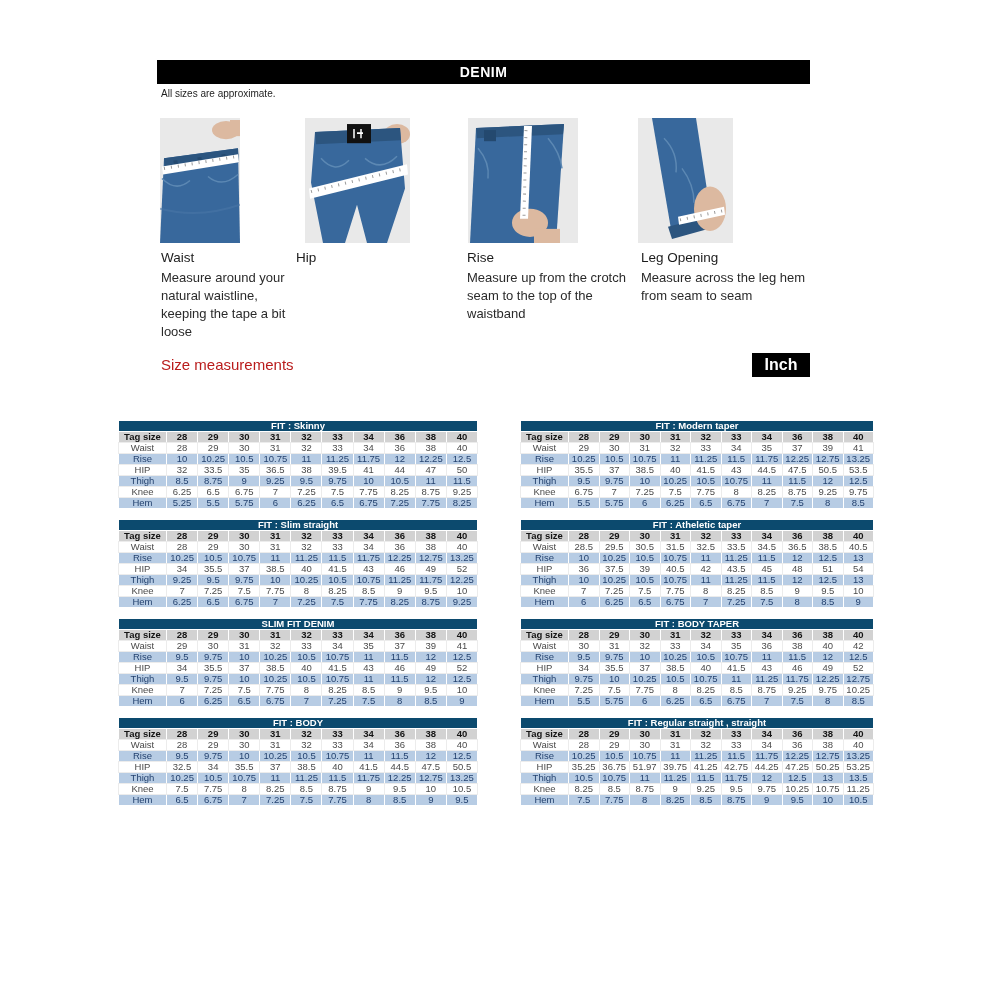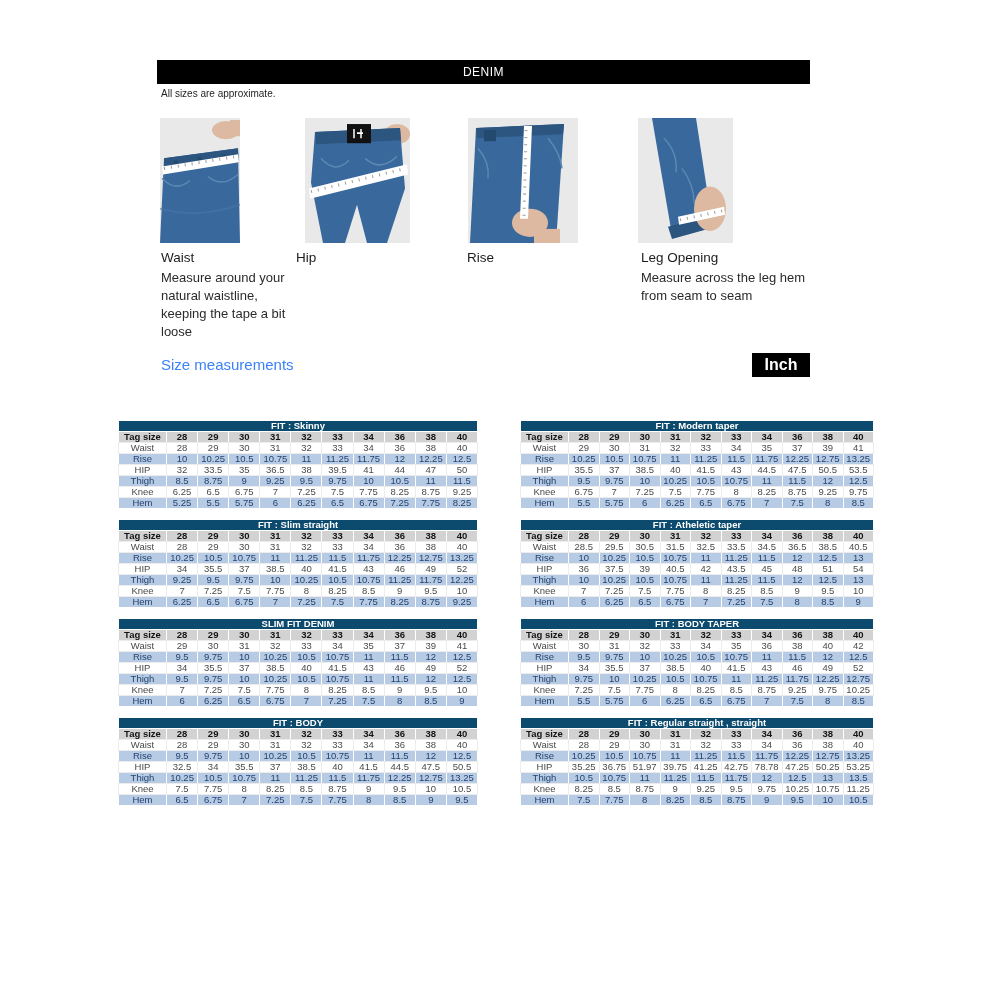--- a/index.html
+++ b/index.html
@@ -2,41 +2,41 @@
 <html><head>
 <meta charset="utf-8">
 <style>
   * { margin:0; padding:0; box-sizing:border-box; }
   html,body { background:#fff; }
   body { font-family:"Liberation Sans", sans-serif; color:#222; }
   .page { position:relative; width:1000px; height:1000px; background:#fff; overflow:hidden; }
 
   
   .banner { position:absolute; left:157px; top:60px; width:653px; height:24px;
-            background:#000; color:#fff; font-size:12px; font-weight:normal;
+            background:#000; color:#fff; font-size:14px; font-weight:bold;
             display:flex; align-items:center; justify-content:center; letter-spacing:.5px; }
   .subtitle { position:absolute; left:161px; top:88px; font-size:10px; color:#1d1d1d; }
 
   
   .photo { position:absolute; top:118px; height:125px; }
   .photo svg { display:block; width:100%; height:100%; }
   #photo-waist { left:160px; width:80px; }
   #photo-hip { left:305px; width:105px; }
   #photo-rise { left:468px; width:110px; }
   #photo-leg { left:638px; width:95px; }
 
   
   .guide { position:absolute; top:249px; font-size:13px; line-height:18px; color:#2a2a2a; }
   .guide .gname { font-size:13.5px; margin-bottom:2px; color:#1c1c1c; }
   #guide-waist { left:161px; width:134px; }
   #guide-hip { left:296px; width:164px; }
   #guide-rise { left:467px; width:174px; }
   #guide-leg { left:641px; width:172px; }
 
-  .section-title { position:absolute; left:161px; top:356px; font-size:15px; color:#3b82f6; }
+  .section-title { position:absolute; left:161px; top:356px; font-size:15px; color:#b91c1c; }
   .unit-btn { position:absolute; left:752px; top:353px; width:58px; height:24px;
               background:#000; color:#fff; font-size:16px; font-weight:bold; border:none;
               display:flex; align-items:center; justify-content:center; cursor:pointer;
               font-family:"Liberation Sans", sans-serif; }
 
   
   .tablecol { position:absolute; top:420px; }
   #tables-left { left:118px; width:360px; }
   #tables-right { left:520px; width:354px; }
 
@@ -120,20 +120,21 @@
 
   <div class="guide" id="guide-waist">
     <div class="gname">Waist</div>
     <div>Measure around your natural waistline, keeping the tape a bit loose</div>
   </div>
   <div class="guide" id="guide-hip">
     <div class="gname">Hip</div>
   </div>
   <div class="guide" id="guide-rise">
     <div class="gname">Rise</div>
+    <div>Measure up from the crotch seam to the top of the waistband</div>
   </div>
   <div class="guide" id="guide-leg">
     <div class="gname">Leg Opening</div>
     <div>Measure across the leg hem from seam to seam</div>
   </div>
 
   <div class="section-title">Size measurements</div>
   <button class="unit-btn">Inch</button>
 
   <div class="tablecol" id="tables-left">
@@ -974,21 +975,21 @@
             <td>13.25</td>
           </tr>
           <tr class="rw">
             <td class="lbl">HIP</td>
             <td>35.25</td>
             <td>36.75</td>
             <td>51.97</td>
             <td>39.75</td>
             <td>41.25</td>
             <td>42.75</td>
-            <td>78.78</td>
+            <td>44.25</td>
             <td>47.25</td>
             <td>50.25</td>
             <td>53.25</td>
           </tr>
           <tr class="rb">
             <td class="lbl">Thigh</td>
             <td>10.5</td>
             <td>10.75</td>
             <td>11</td>
             <td>11.25</td>

